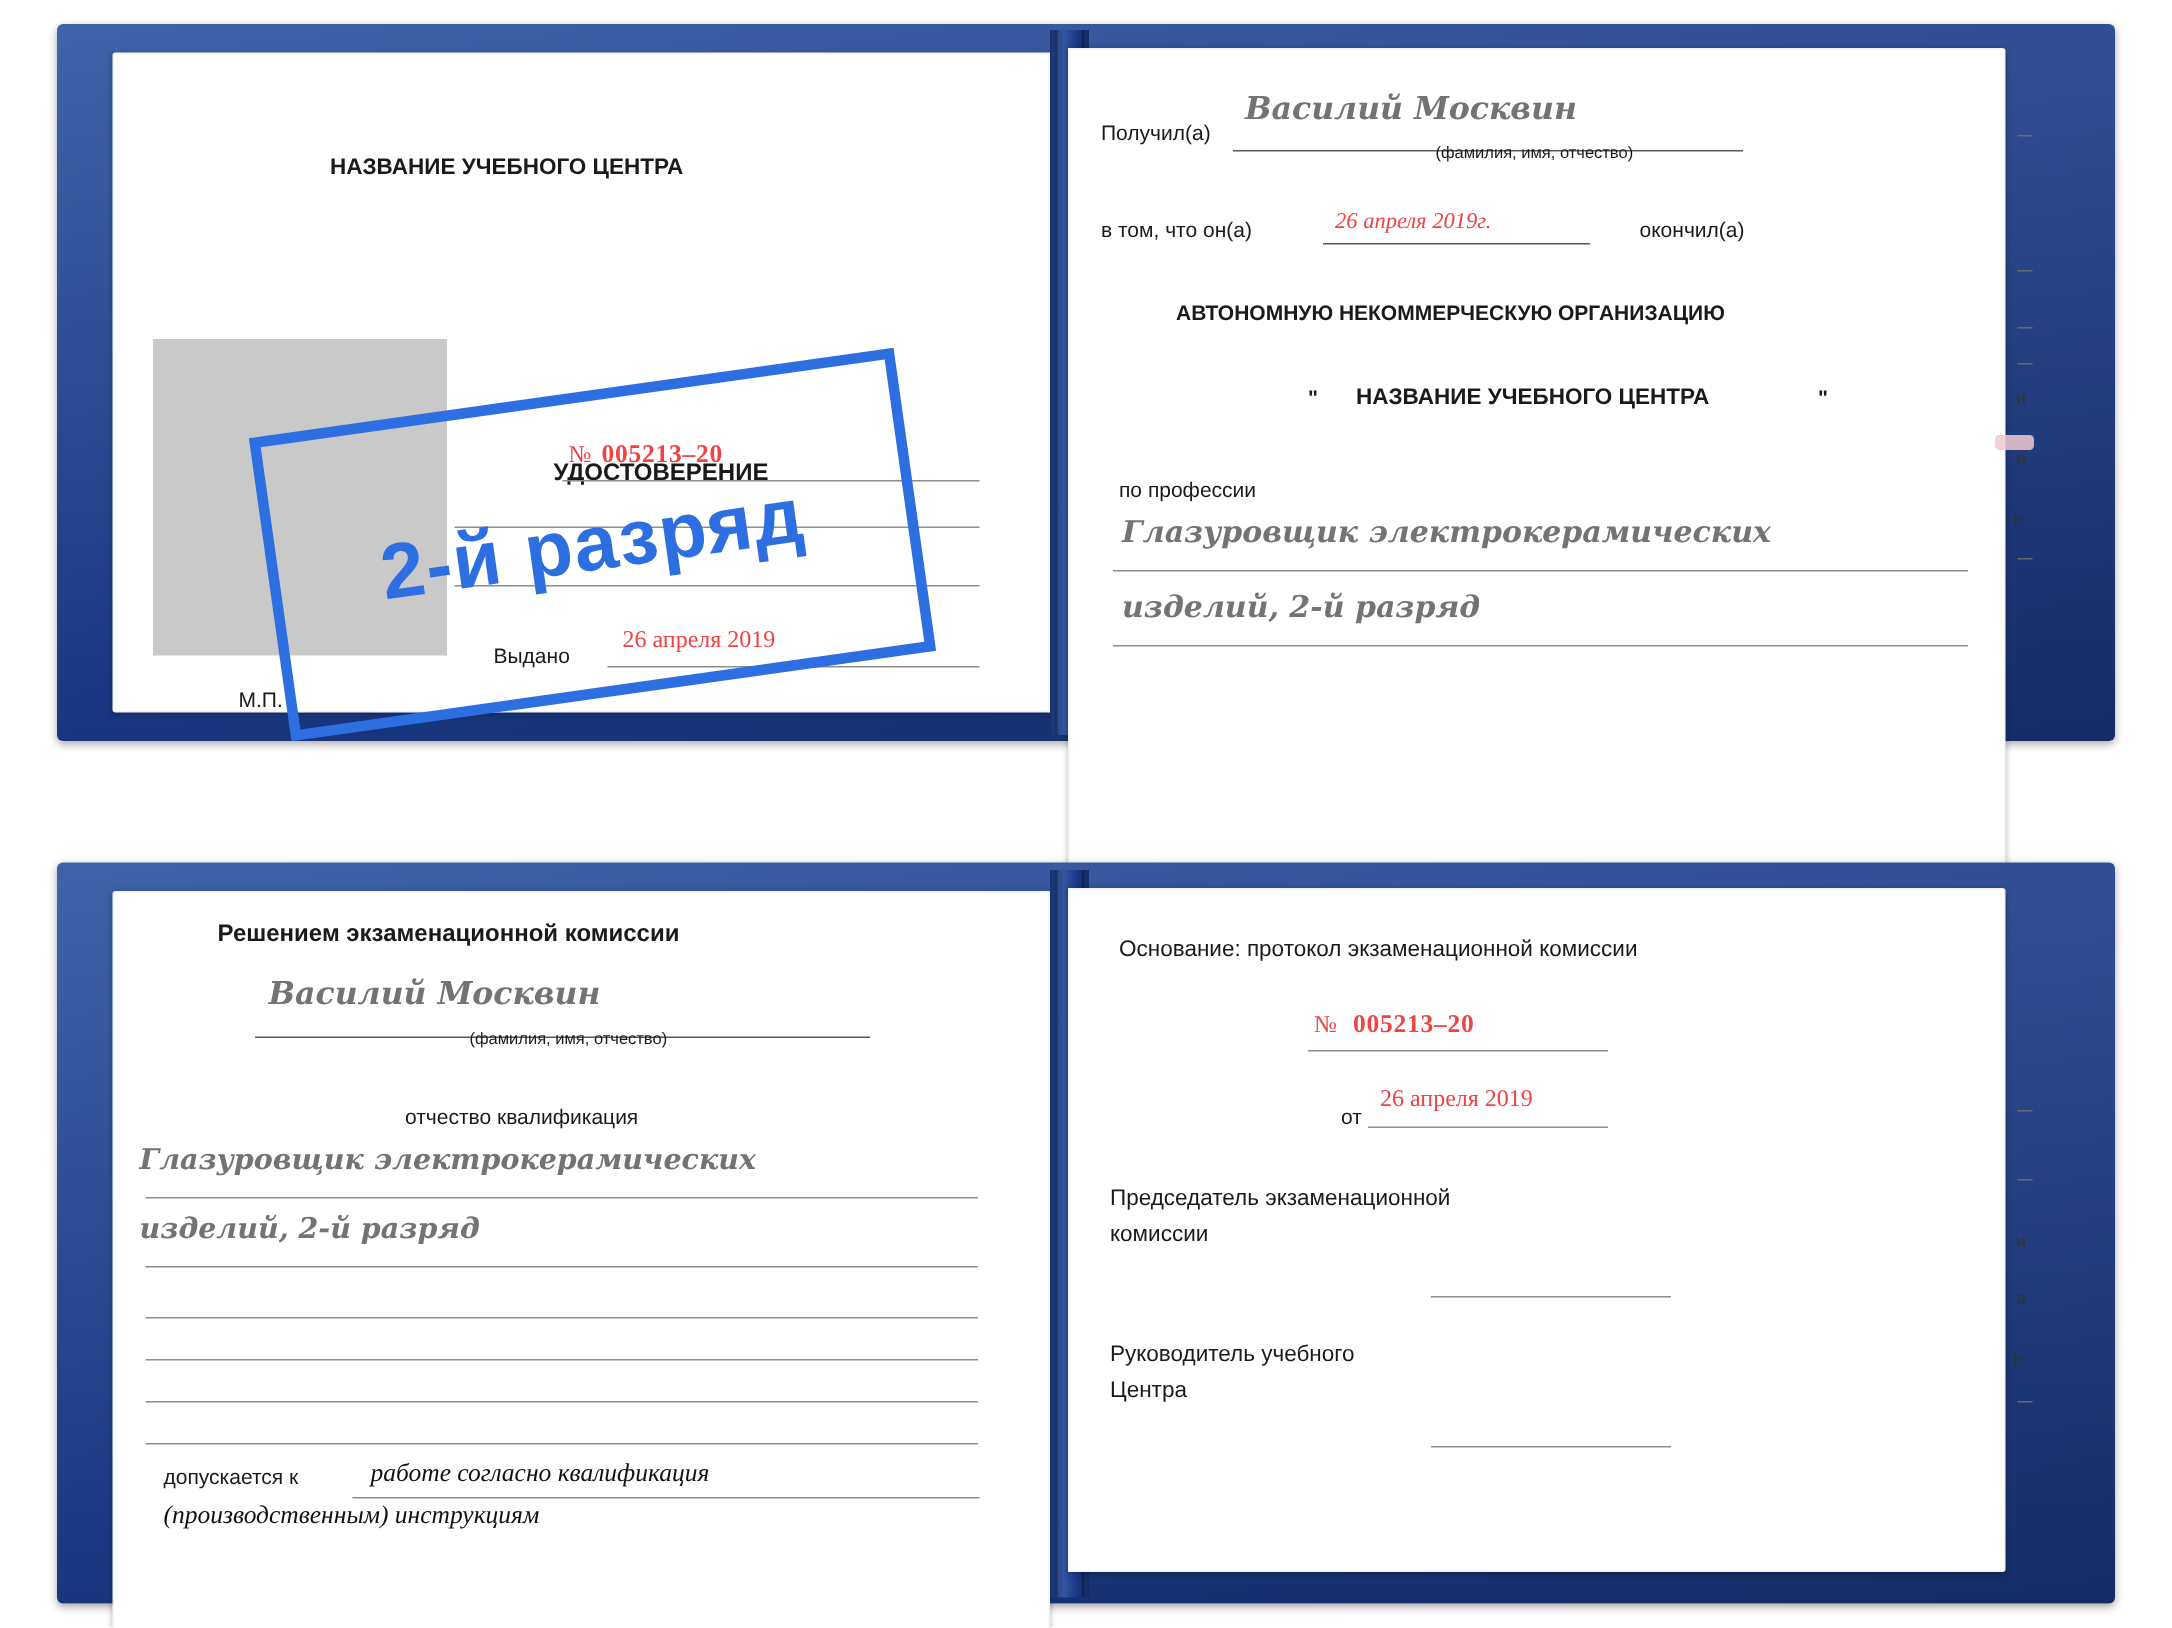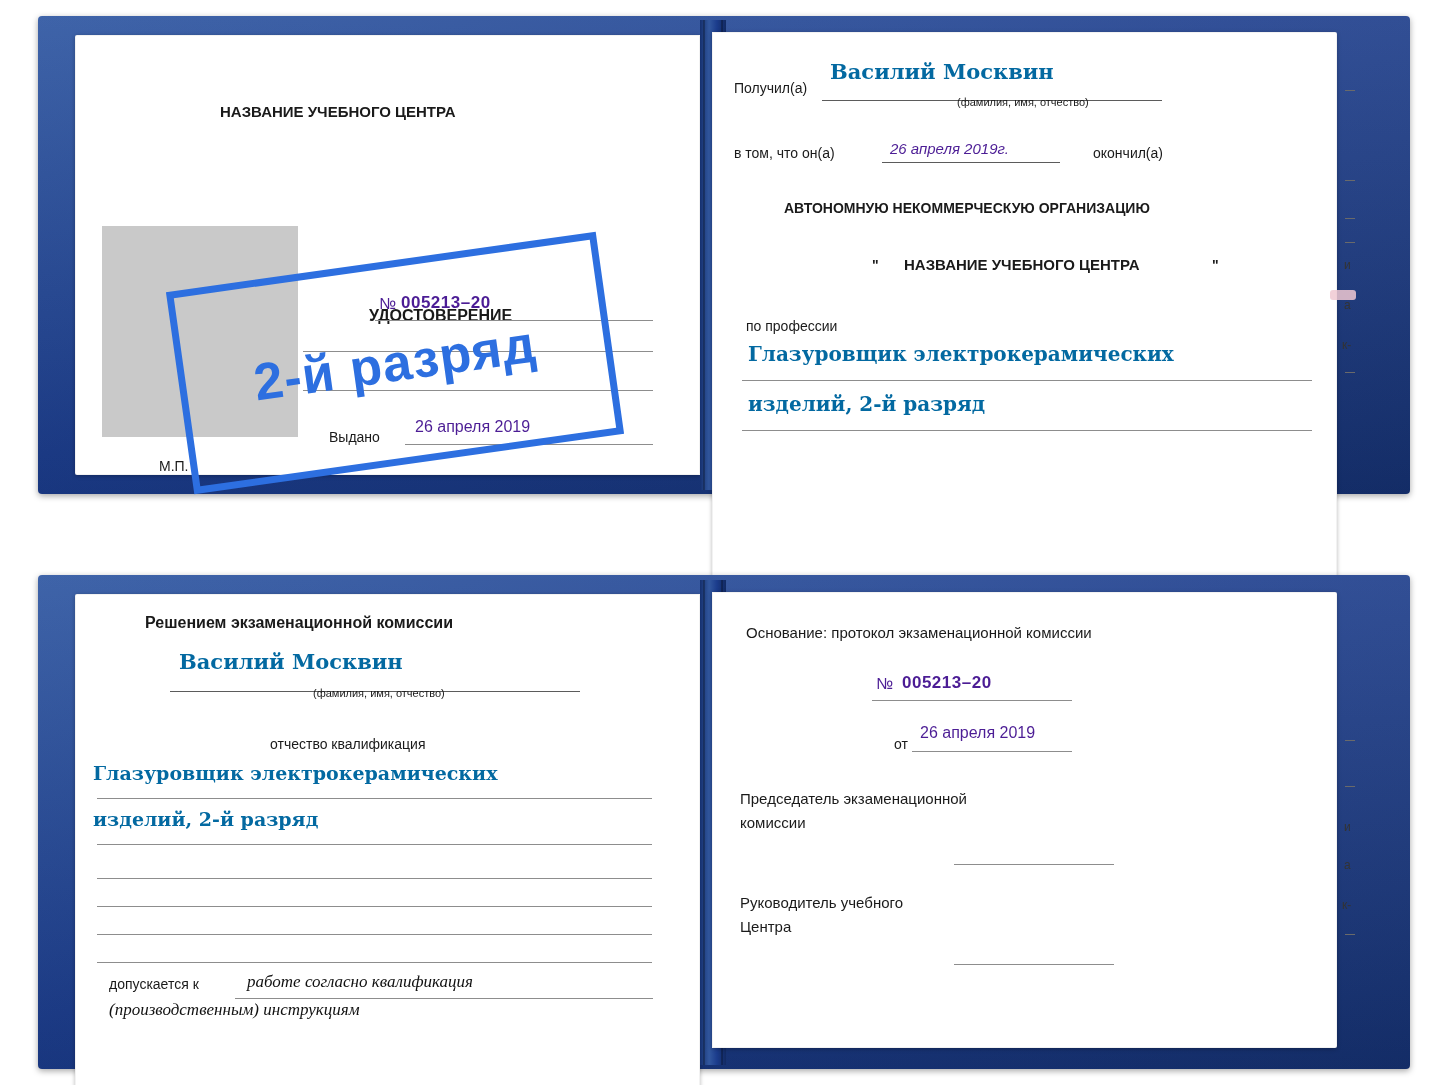--- a/index.html
+++ b/index.html
@@ -74,26 +74,27 @@
   .t {
     position: absolute;
     white-space: nowrap;
     color: #1a1a1a;
     font-family: "Liberation Sans", sans-serif;
   }
   .bold { font-weight: bold; }
   .small { font-size: 11px; }
   .hand {
     font-family: "DejaVu Serif", serif;
-    color: #0369a1;
+    color: #737373;
+    font-style: italic;
     font-weight: bold;
   }
   .ink {
-    font-family: Liberation Sans, sans-serif;
-    color: #4c1d95;
+    font-family: Liberation Serif, serif;
+    color: #ef4444;
   }
   .ital {
     font-family: "Liberation Serif", serif;
     font-style: italic;
     color: #111;
   }
   .line {
     position: absolute;
     height: 1px;
     background: #8d8d8d;

